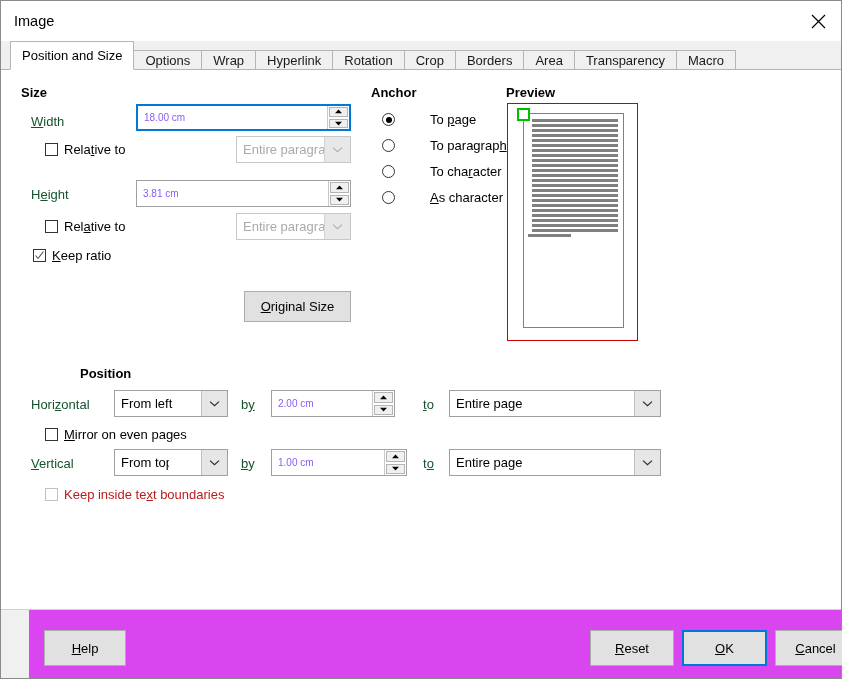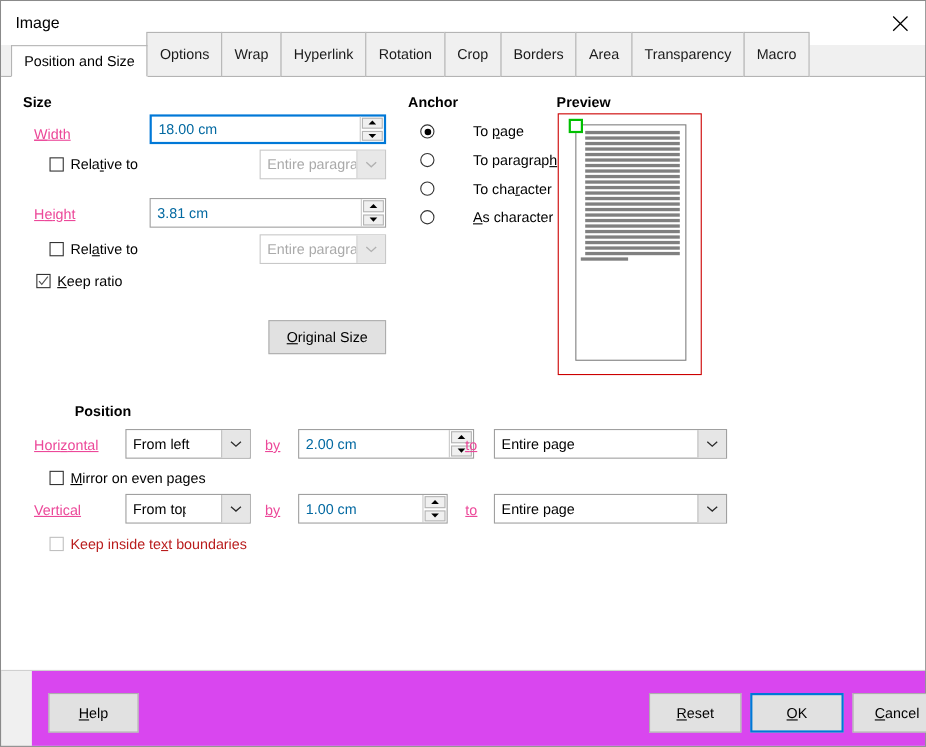--- a/index.html
+++ b/index.html
@@ -65,21 +65,21 @@
   }
   .tabstrip::after {
     content: "";
     position: absolute;
     left: 0; right: 0; bottom: 0;
     height: 1px;
     background: #b4b4b4;
   }
   .tab {
     position: relative;
-    height: 41px;
+    height: 20px;
     box-sizing: border-box;
     padding: 0 11px;
     display: flex;
     align-items: center;
     justify-content: center;
     background: #f0f0f0;
     border: 1px solid #b4b4b4;
     border-bottom: 1px solid #b4b4b4;
     margin-right: -1px;
     font-size: 13px;
@@ -105,44 +105,43 @@
 
   .group-title {
     position: absolute;
     font-weight: bold;
     font-size: 13px;
     color: #000000;
   }
   .lbl {
     position: absolute;
     font-size: 13px;
-    color: #ec4899;
+    color: #14532d;
     white-space: nowrap;
-    text-decoration: underline;
   }
   u { text-decoration: underline; }
 
   
   .spin {
     position: absolute;
     box-sizing: border-box;
     height: 27px;
     background: #ffffff;
     border: 1px solid #a0a0a0;
     display: flex;
     align-items: stretch;
   }
   .spin.focused { border: 2px solid #0078d7; }
   .spin .val {
     flex: 1;
     display: flex;
     align-items: center;
     padding-left: 6px;
-    font-size: 13px;
-    color: #0369a1;
+    font-size: 10px;
+    color: #8b5cf6;
     overflow: hidden;
     white-space: nowrap;
     text-align: right;
   }
   .spin .spin-btns {
     width: 21px;
     display: flex;
     flex-direction: column;
     border-left: 1px solid #c8c8c8;
   }
@@ -476,33 +475,33 @@
             <div class="pv-line" style="background: rgb(128, 128, 128);"></div>
             <div class="pv-line" style="background: rgb(128, 128, 128);"></div>
             <div class="pv-line" style="background: rgb(128, 128, 128);"></div>
             <div class="pv-line" style="background: rgb(128, 128, 128);"></div>
             <div class="pv-line" style="width: 50%; margin-left: -4px; background: rgb(128, 128, 128);"></div>
           </div>
       </div>
       <div class="pv-anchor" style="left:9px; top:4px;"></div>
     </div>
 
-    <div class="group-title" style="left:20px; top:296px;padding-left:47px;">Position</div>
+    <div class="group-title" style="left:32px; top:296px;padding-left:47px;">Position</div>
 
     <div class="lbl" style="left:30px; top:327px;">Hori<u>z</u>ontal</div>
     <div class="combo" style="left:113px; top:320px; width:114px;">
       <div class="cval">From left</div>
       <div class="carrow">
           <svg width="11" height="7" viewBox="0 0 11 7">
             <path d="M1,1.6 L5.5,5.6 L10,1.6" stroke="#2b2b2b" stroke-width="1.2" fill="none"></path>
           </svg>
         </div>
     </div>
     <div class="lbl" style="left:240px; top:327px;">b<u>y</u></div>
-    <div class="spin" style="left:270px; top:320px; width:160px;">
+    <div class="spin" style="left:270px; top:320px; width:124px;">
       <div class="val">2.00 cm</div>
       <div class="spin-btns">
         <div class="sb">
             <svg width="9" height="5" viewBox="0 0 9 5">
               <path d="M4.5,0.5 L8,4.2 L1,4.2 Z" fill="#000000"></path>
             </svg>
           </div>
         <div class="sb">
             <svg width="9" height="5" viewBox="0 0 9 5">
               <path d="M4.5,4.5 L8,0.8 L1,0.8 Z" fill="#000000"></path>

